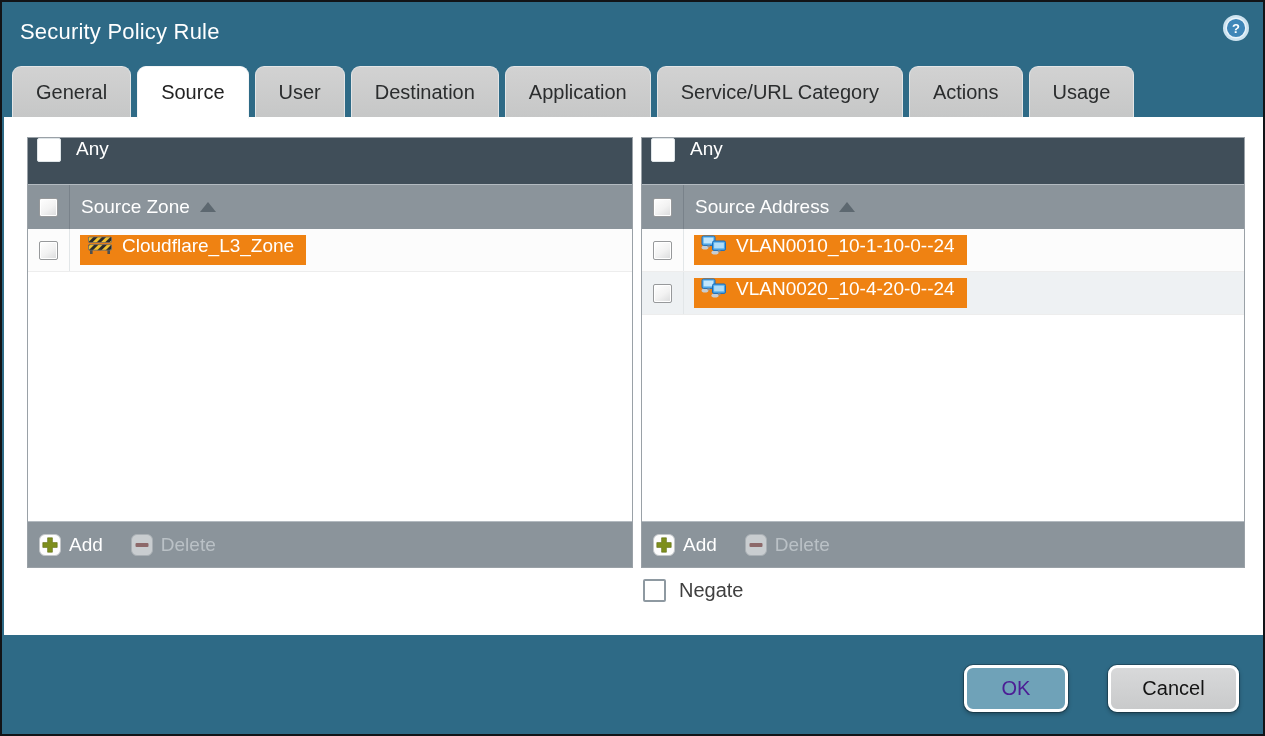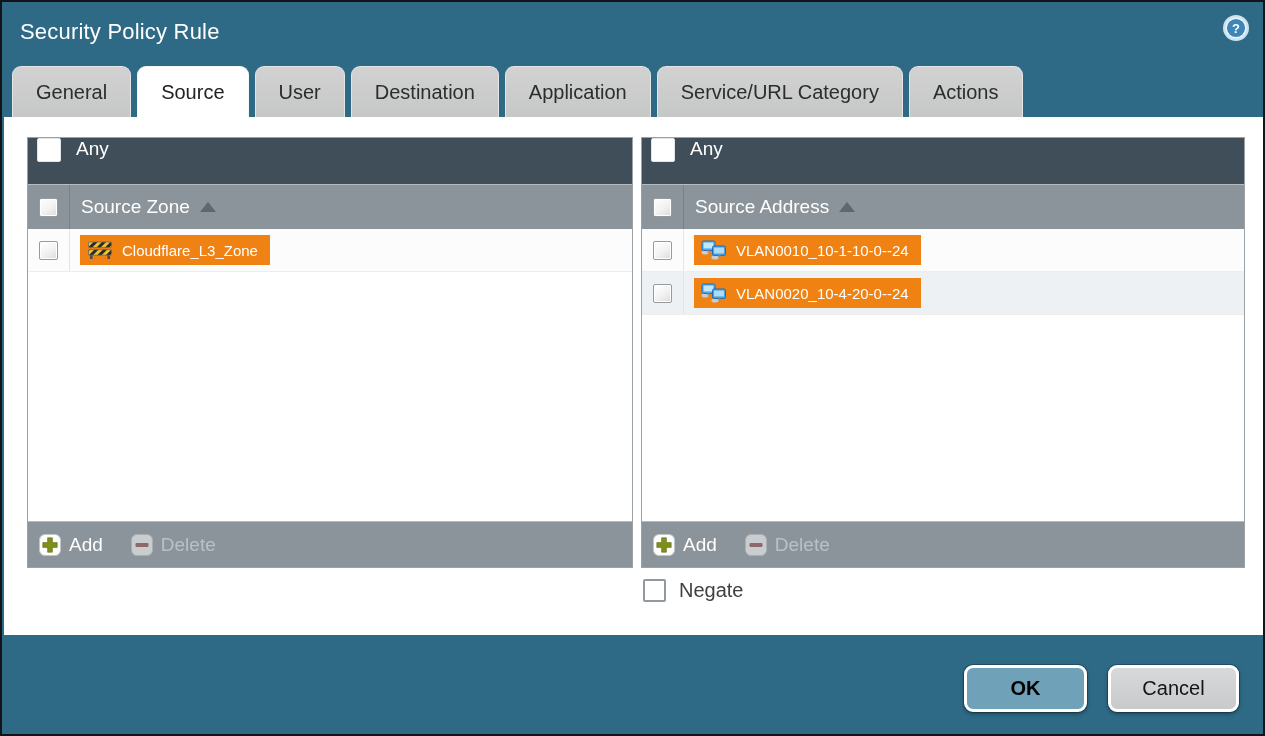--- a/index.html
+++ b/index.html
@@ -33,41 +33,41 @@
   .col-header{height:45px;background:#8b949b;border-top:1px solid #b3bac0;display:flex;align-items:center;flex:0 0 auto;}
   .col-label{color:#ffffff;font-size:19px;margin-left:11px;}
   .sort-asc{display:inline-block;width:0;height:0;margin-left:10px;
     border-left:8px solid transparent;border-right:8px solid transparent;border-bottom:10px solid #5d6870;}
   .cb-cell{width:42px;flex:0 0 42px;display:flex;justify-content:center;align-items:center;align-self:stretch;}
   .col-header .cb-cell{border-right:1px solid #79828a;}
   .grid-body{flex:1 1 auto;background:#fff;overflow:hidden;}
   .grid-row{height:43px;display:flex;align-items:center;border-bottom:1px solid #ededed;background:#fcfcfc;cursor:default;}
   .grid-row:nth-child(even){background:#eef1f3;}
   .grid-row .cb-cell{border-right:1px solid #e2e6e8;}
-  .tag{display:inline-flex;align-items:center;gap:9px;margin-left:10px;height:30px;
-    background:#ef8212;color:#ffffff;font-size:15px;padding:0 12px 0 7px;white-space:nowrap;}
+  .tag{display:inline-flex;gap:9px;margin-left:10px;height:30px;
+    background:#ef8212;color:#ffffff;font-size:19px;padding:0 12px 0 7px;white-space:nowrap;}
   .panel-footer{height:46px;background:#8b949b;border-top:1px solid #b3bac0;display:flex;align-items:center;
     padding-left:11px;gap:28px;flex:0 0 auto;}
   .tool-btn{display:flex;align-items:center;gap:8px;font-size:19px;color:#ffffff;cursor:pointer;text-align:center;}
   .tool-btn.disabled{cursor:default;}
   .tool-btn.disabled .tool-label{color:#bac1c6;}
   .tool-btn.disabled svg{opacity:.55;}
   
   .cb-any{width:24px;height:24px;background:#ffffff;border:1px solid #dfe5e8;border-radius:2px;cursor:pointer;}
   .cb{width:19px;height:19px;border:1px solid #97999b;border-radius:2px;cursor:pointer;
     background:linear-gradient(145deg,#ffffff 0%,#f2f2f2 55%,#d9dadb 100%);
     box-shadow:inset 0 0 0 1px #fff;}
   .cb-negate{width:23px;height:23px;background:#ffffff;border:2px solid #8e99a1;border-radius:2px;cursor:pointer;}
   .negate-row{position:absolute;left:639px;top:462px;display:flex;align-items:center;gap:13px;}
   .negate-label{font-size:20px;color:#404040;}
   
   .btn{position:absolute;top:663px;height:47px;border:3px solid #ffffff;border-radius:9px;
     font-size:20px;font-family:"Liberation Sans",sans-serif;cursor:pointer;
     box-shadow:0 0 0 1px rgba(0,0,0,.25),0 2px 4px rgba(0,0,0,.35);}
-  .btn.ok{left:962px;width:123px;background:#6fa2b8;color:#000000;font-weight:bold;}
+  .btn.ok{left:962px;width:104px;background:#6fa2b8;color:#4c1d95;}
   .btn.cancel{left:1106px;width:131px;background:linear-gradient(#d8d9da,#c9cacb);color:#141414;}
 </style>
 </head>
 <body>
 
 <div class="dialog">
 
   <div class="titlebar">
     <div class="title">Security Policy Rule</div>
     <div class="help">
@@ -80,20 +80,21 @@
   </div>
 
   <div class="tabs">
     <div class="tab">General</div>
     <div class="tab active">Source</div>
     <div class="tab">User</div>
     <div class="tab">Destination</div>
     <div class="tab">Application</div>
     <div class="tab">Service/URL Category</div>
     <div class="tab">Actions</div>
+    <div class="tab">Usage</div>
   </div>
 
   <div class="content">
 
     <div class="panel left">
       <div class="any-bar">
         <div class="cb-any"></div>
         <span class="any-label">Any</span>
       </div>
       <div class="col-header">

